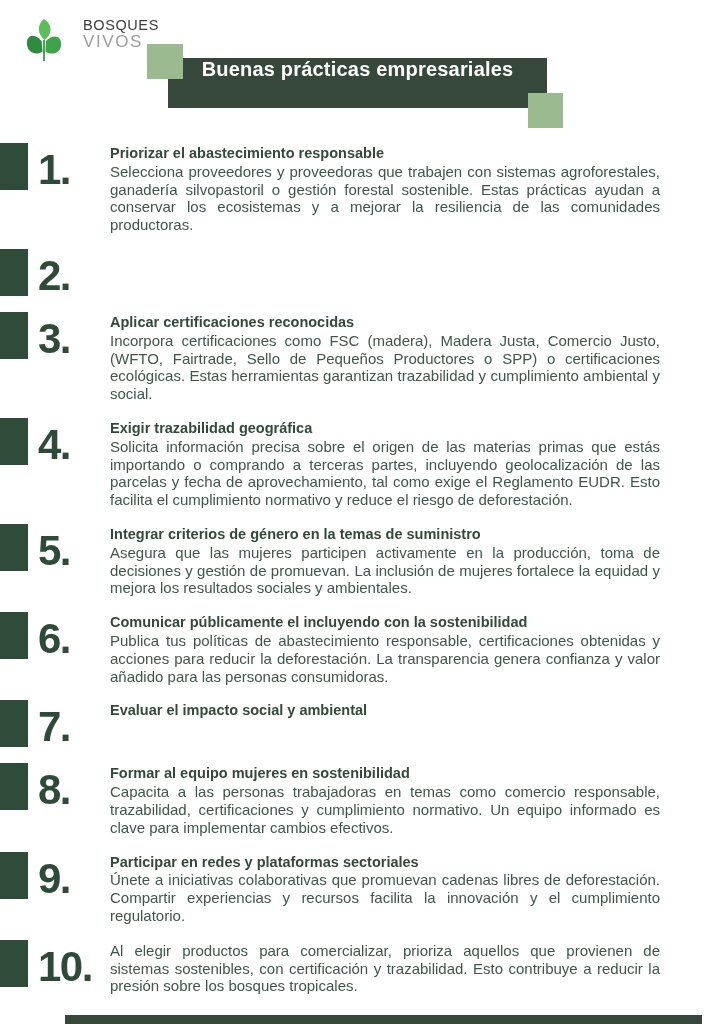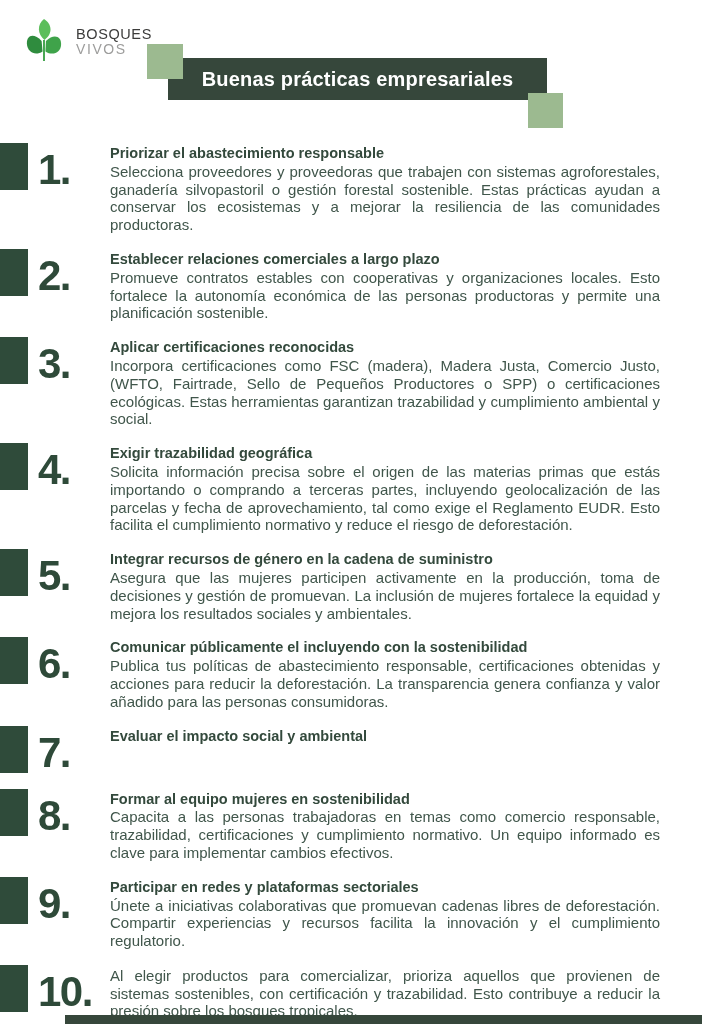--- a/index.html
+++ b/index.html
@@ -14,33 +14,33 @@
   html,body{width:713px;height:1024px;}
   body{
     position:relative;
     background:#ffffff;
     font-family:"Liberation Sans","DejaVu Sans",sans-serif;
     overflow:hidden;
   }
   
   .logo{
     position:absolute;top:18px;left:25px;
-    display:flex;align-items:center;gap:13px;
+    display:flex;align-items:flex-start;gap:20px;
   }
   .logo-icon{width:38px;height:44px;flex:none;}
   .logo-text{display:flex;flex-direction:column;line-height:1.05;}
   .logo-line1{font-size:14.5px;letter-spacing:.6px;color:#3C3C3B;font-weight:500;}
-  .logo-line2{font-size:14px;letter-spacing:1.6px;color:#9D9D9C;}
+  .logo-line2{font-size:17px;letter-spacing:1.6px;color:#9D9D9C;}
   .deco-square{position:absolute;background:var(--light-green);z-index:3;}
   .sq-top{left:147px;top:44px;width:36px;height:35px;}
   .sq-bottom{left:528px;top:93px;width:35px;height:35px;}
   .banner{
-    position:absolute;left:168px;top:58px;width:379px;height:42px;
+    position:absolute;left:168px;top:58px;width:379px;height:50px;
     background:var(--dark-green);z-index:2;
-    display:flex;align-items:center;justify-content:center;
+    display:flex;justify-content:center;
   }
   .banner-title{
     color:#ffffff;font-size:20px;font-weight:700;letter-spacing:.2px;
     white-space:nowrap;
   }
   
   .list{
     position:absolute;top:143px;left:0;right:0;
     display:flex;flex-direction:column;gap:15px;
   }
@@ -96,24 +96,20 @@
     <div class="row-number">1.</div>
     <div class="row-content">
       <div class="row-title">Priorizar el abastecimiento responsable</div>
       <div class="row-body">Selecciona proveedores y proveedoras que trabajen con sistemas agroforestales, ganadería silvopastoril o gestión forestal sostenible. Estas prácticas ayudan a conservar los ecosistemas y a mejorar la resiliencia de las comunidades productoras.</div>
     </div>
   </div>
 
   <div class="row">
     <div class="row-square"></div>
     <div class="row-number">2.</div>
-    <div class="row-content">
-      <div class="row-title">Establecer relaciones comerciales a largo plazo</div>
-      <div class="row-body">Promueve contratos estables con cooperativas y organizaciones locales. Esto fortalece la autonomía económica de las personas productoras y permite una planificación sostenible.</div>
-    </div>
   </div>
 
   <div class="row">
     <div class="row-square"></div>
     <div class="row-number">3.</div>
     <div class="row-content">
       <div class="row-title">Aplicar certificaciones reconocidas</div>
       <div class="row-body">Incorpora certificaciones como FSC (madera), Madera Justa, Comercio Justo, (WFTO, Fairtrade, Sello de Pequeños Productores o SPP) o certificaciones ecológicas. Estas herramientas garantizan trazabilidad y cumplimiento ambiental y social.</div>
     </div>
   </div>
@@ -124,21 +120,21 @@
     <div class="row-content">
       <div class="row-title">Exigir trazabilidad geográfica</div>
       <div class="row-body">Solicita información precisa sobre el origen de las materias primas que estás importando o comprando a terceras partes, incluyendo geolocalización de las parcelas y fecha de aprovechamiento, tal como exige el Reglamento EUDR. Esto facilita el cumplimiento normativo y reduce el riesgo de deforestación.</div>
     </div>
   </div>
 
   <div class="row">
     <div class="row-square"></div>
     <div class="row-number">5.</div>
     <div class="row-content">
-      <div class="row-title">Integrar recursos de género en la cadena de suministro</div>
+      <div class="row-title">Integrar criterios de género en la temas de suministro</div>
       <div class="row-body">Asegura que las mujeres participen activamente en la producción, toma de decisiones y gestión de promuevan. La inclusión de mujeres fortalece la equidad y mejora los resultados sociales y ambientales.</div>
     </div>
   </div>
 
   <div class="row">
     <div class="row-square"></div>
     <div class="row-number">6.</div>
     <div class="row-content">
       <div class="row-title">Comunicar públicamente el incluyendo con la sostenibilidad</div>
       <div class="row-body">Publica tus políticas de abastecimiento responsable, certificaciones obtenidas y acciones para reducir la deforestación. La transparencia genera confianza y valor añadido para las personas consumidoras.</div>

